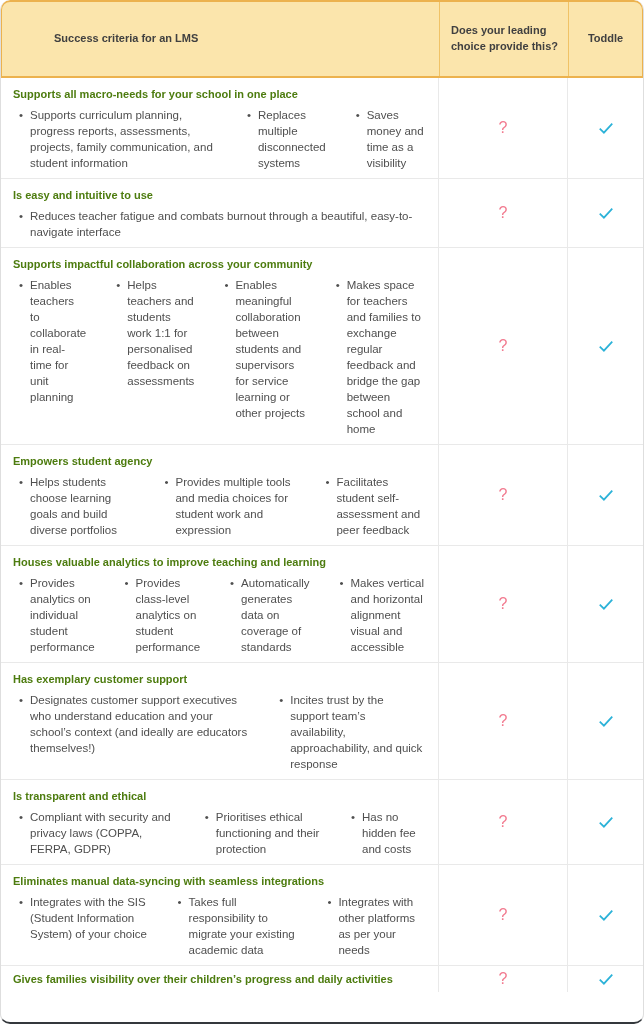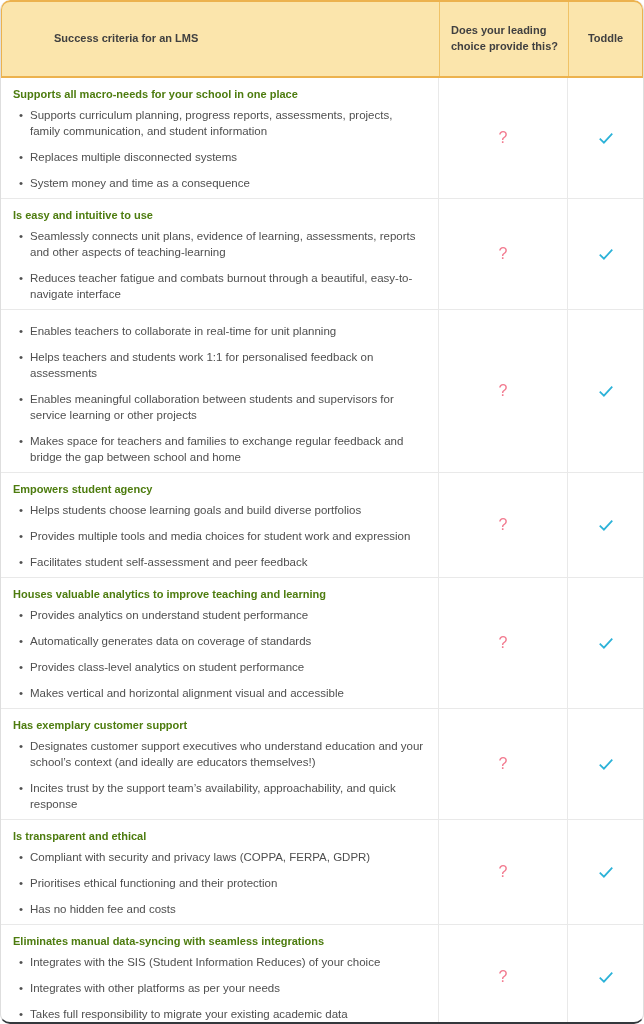--- a/index.html
+++ b/index.html
@@ -46,21 +46,21 @@
     padding:8px 14px 7px 12px;
     display:flex; flex-direction:column; justify-content:flex-start;
   }
   .row.compact .cell.criteria { justify-content:center; padding-top:5px; padding-bottom:5px; }
 
   .heading {
     color:#4d7c0f; font-weight:700; font-size:11px; line-height:16px;
   }
   ul.bullets {
     margin:5px 0 0 0; padding:0; list-style:none;
-    display:flex; flex-direction:column; gap:10px;
+    display:flex; flex-direction:row; gap:24px;
   }
   ul.bullets li {
     position:relative; padding-left:17px;
     color:#4F4F4F; font-size:11.5px; line-height:16px;
   }
   ul.bullets li::before {
     content:"\2022";
     position:absolute; left:6px; top:0;
     color:#4F4F4F;
   }
@@ -85,57 +85,57 @@
     <div class="h-cell h-toddle">Toddle</div>
   </div>
 
   <div class="body-rows" id="rows">
   <div class="row">
     <div class="cell criteria">
       <div class="heading">Supports all macro-needs for your school in one place</div>
       <ul class="bullets">
             <li>Supports curriculum planning, progress reports, assessments, projects, family communication, and student information</li>
             <li>Replaces multiple disconnected systems</li>
-            <li>System money and time as a consequence</li>
+            <li>Saves money and time as a visibility</li>
           </ul>
     </div>
     <div class="cell mark-cell">
       <span class="qmark">?</span>
     </div>
     <div class="cell mark-cell">
       <span class="check-icon">
         <svg width="20" height="20" viewBox="0 0 24 24" aria-hidden="true">
           <path d="M4.5 12.8 L9.5 17.6 L19.5 6.8" fill="none" stroke="#2CB2D8" stroke-width="2.1" stroke-linecap="butt" stroke-linejoin="miter"></path>
         </svg>
       </span>
     </div>
   </div>
 
   <div class="row">
     <div class="cell criteria">
       <div class="heading">Is easy and intuitive to use</div>
       <ul class="bullets">
-            <li>Seamlessly connects unit plans, evidence of learning, assessments, reports and other aspects of teaching-learning</li>
             <li>Reduces teacher fatigue and combats burnout through a beautiful, easy-to-navigate interface</li>
           </ul>
     </div>
     <div class="cell mark-cell">
       <span class="qmark">?</span>
     </div>
     <div class="cell mark-cell">
       <span class="check-icon">
         <svg width="20" height="20" viewBox="0 0 24 24" aria-hidden="true">
           <path d="M4.5 12.8 L9.5 17.6 L19.5 6.8" fill="none" stroke="#2CB2D8" stroke-width="2.1" stroke-linecap="butt" stroke-linejoin="miter"></path>
         </svg>
       </span>
     </div>
   </div>
 
   <div class="row">
     <div class="cell criteria">
+      <div class="heading">Supports impactful collaboration across your community</div>
       <ul class="bullets">
             <li>Enables teachers to collaborate in real-time for unit planning</li>
             <li>Helps teachers and students work 1:1 for personalised feedback on assessments</li>
             <li>Enables meaningful collaboration between students and supervisors for service learning or other projects</li>
             <li>Makes space for teachers and families to exchange regular feedback and bridge the gap between school and home</li>
           </ul>
     </div>
     <div class="cell mark-cell">
       <span class="qmark">?</span>
     </div>
@@ -166,23 +166,23 @@
           <path d="M4.5 12.8 L9.5 17.6 L19.5 6.8" fill="none" stroke="#2CB2D8" stroke-width="2.1" stroke-linecap="butt" stroke-linejoin="miter"></path>
         </svg>
       </span>
     </div>
   </div>
 
   <div class="row">
     <div class="cell criteria">
       <div class="heading">Houses valuable analytics to improve teaching and learning</div>
       <ul class="bullets">
-            <li>Provides analytics on understand student performance</li>
+            <li>Provides analytics on individual student performance</li>
+            <li>Provides class-level analytics on student performance</li>
             <li>Automatically generates data on coverage of standards</li>
-            <li>Provides class-level analytics on student performance</li>
             <li>Makes vertical and horizontal alignment visual and accessible</li>
           </ul>
     </div>
     <div class="cell mark-cell">
       <span class="qmark">?</span>
     </div>
     <div class="cell mark-cell">
       <span class="check-icon">
         <svg width="20" height="20" viewBox="0 0 24 24" aria-hidden="true">
           <path d="M4.5 12.8 L9.5 17.6 L19.5 6.8" fill="none" stroke="#2CB2D8" stroke-width="2.1" stroke-linecap="butt" stroke-linejoin="miter"></path>
@@ -229,23 +229,23 @@
           <path d="M4.5 12.8 L9.5 17.6 L19.5 6.8" fill="none" stroke="#2CB2D8" stroke-width="2.1" stroke-linecap="butt" stroke-linejoin="miter"></path>
         </svg>
       </span>
     </div>
   </div>
 
   <div class="row">
     <div class="cell criteria">
       <div class="heading">Eliminates manual data-syncing with seamless integrations</div>
       <ul class="bullets">
-            <li>Integrates with the SIS (Student Information Reduces) of your choice</li>
+            <li>Integrates with the SIS (Student Information System) of your choice</li>
+            <li>Takes full responsibility to migrate your existing academic data</li>
             <li>Integrates with other platforms as per your needs</li>
-            <li>Takes full responsibility to migrate your existing academic data</li>
           </ul>
     </div>
     <div class="cell mark-cell">
       <span class="qmark">?</span>
     </div>
     <div class="cell mark-cell">
       <span class="check-icon">
         <svg width="20" height="20" viewBox="0 0 24 24" aria-hidden="true">
           <path d="M4.5 12.8 L9.5 17.6 L19.5 6.8" fill="none" stroke="#2CB2D8" stroke-width="2.1" stroke-linecap="butt" stroke-linejoin="miter"></path>
         </svg>

